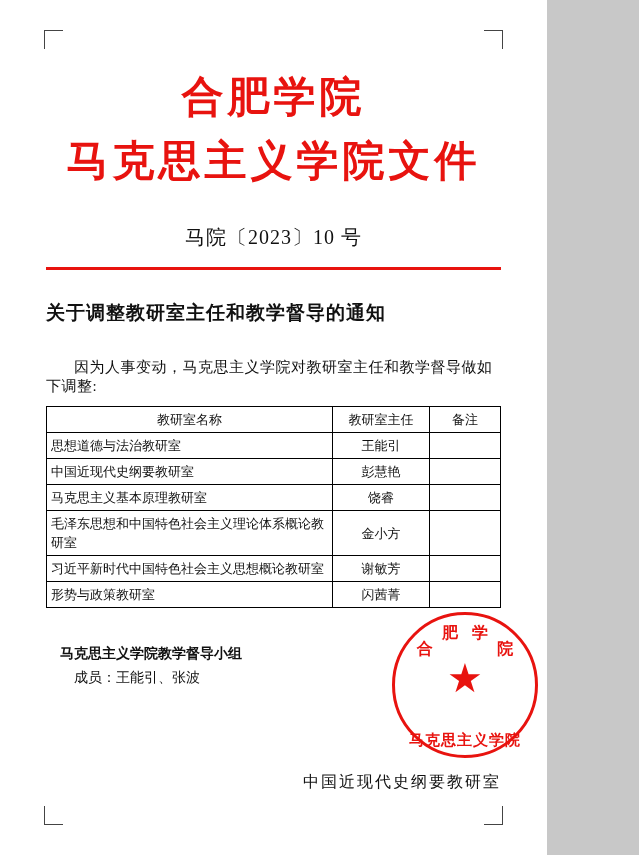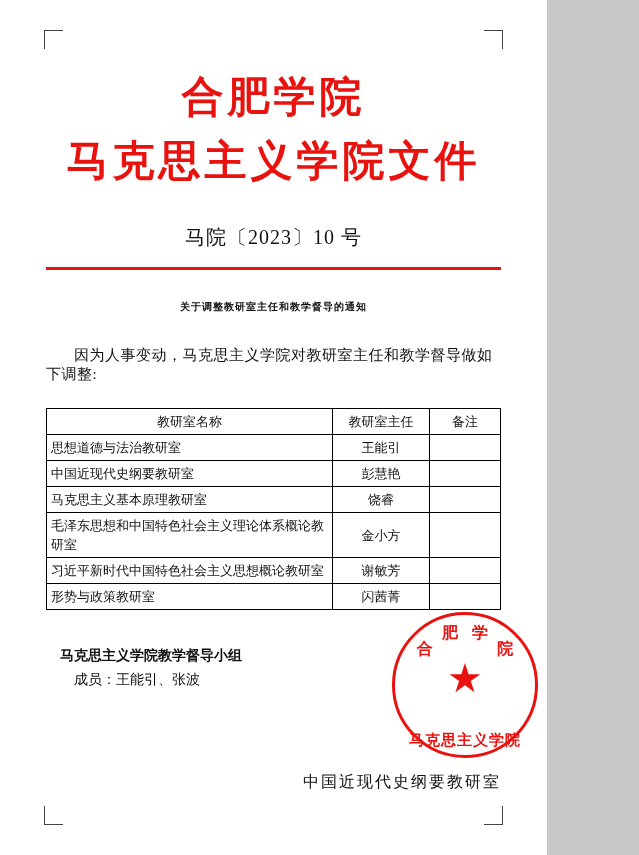--- a/index.html
+++ b/index.html
@@ -67,40 +67,40 @@
     letter-spacing: 1px;
   }
 
   .red-rule {
     height: 3px;
     background: #e8130f;
     margin-top: 16px;
   }
 
   .subject {
-    text-align: center;
-    font-size: 10px;
+    text-align: left;
+    font-size: 19px;
     font-weight: bold;
     color: #111;
     margin-top: 30px;
     letter-spacing: 1px;
   }
 
   .intro {
     font-size: 15px;
     color: #111;
     margin-top: 32px;
     text-indent: 28px;
     letter-spacing: 0.5px;
   }
 
   table.dept-table {
     width: 100%;
     border-collapse: collapse;
-    margin-top: 24px;
+    margin-top: 10px;
     font-size: 13px;
     color: #111;
   }
   table.dept-table th,
   table.dept-table td {
     border: 1px solid #000;
     padding: 3px 4px;
     line-height: 19px;
   }
   table.dept-table th {

